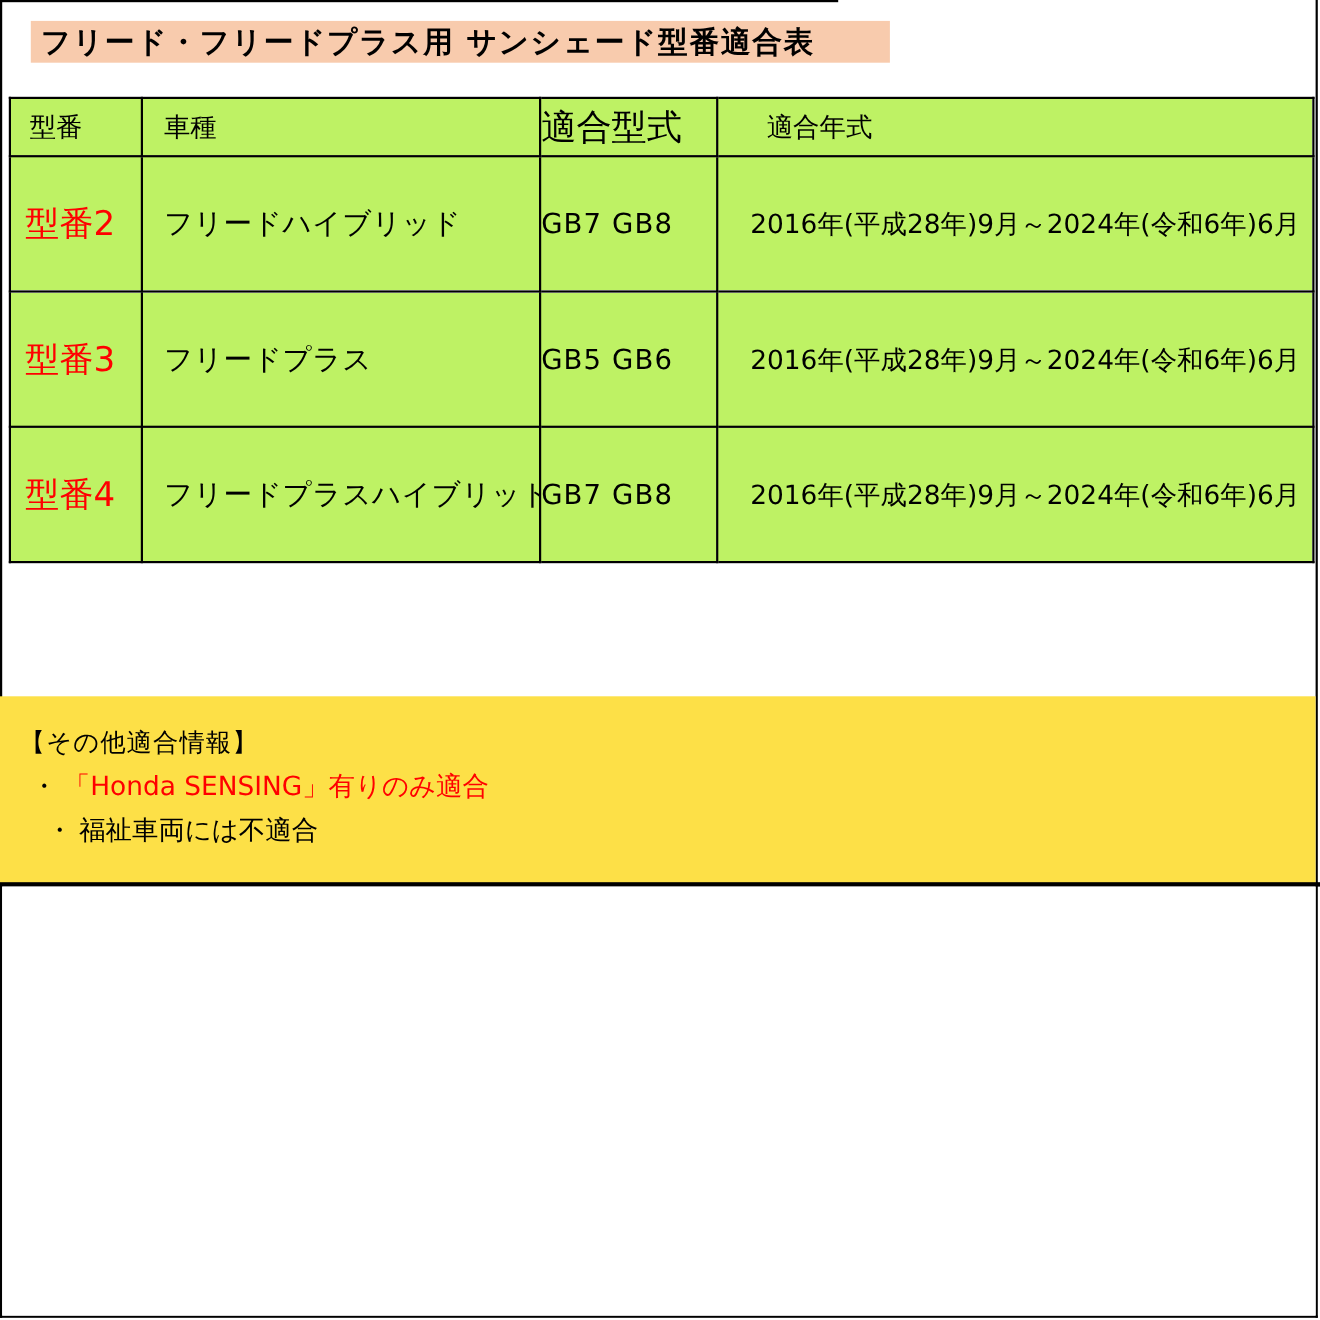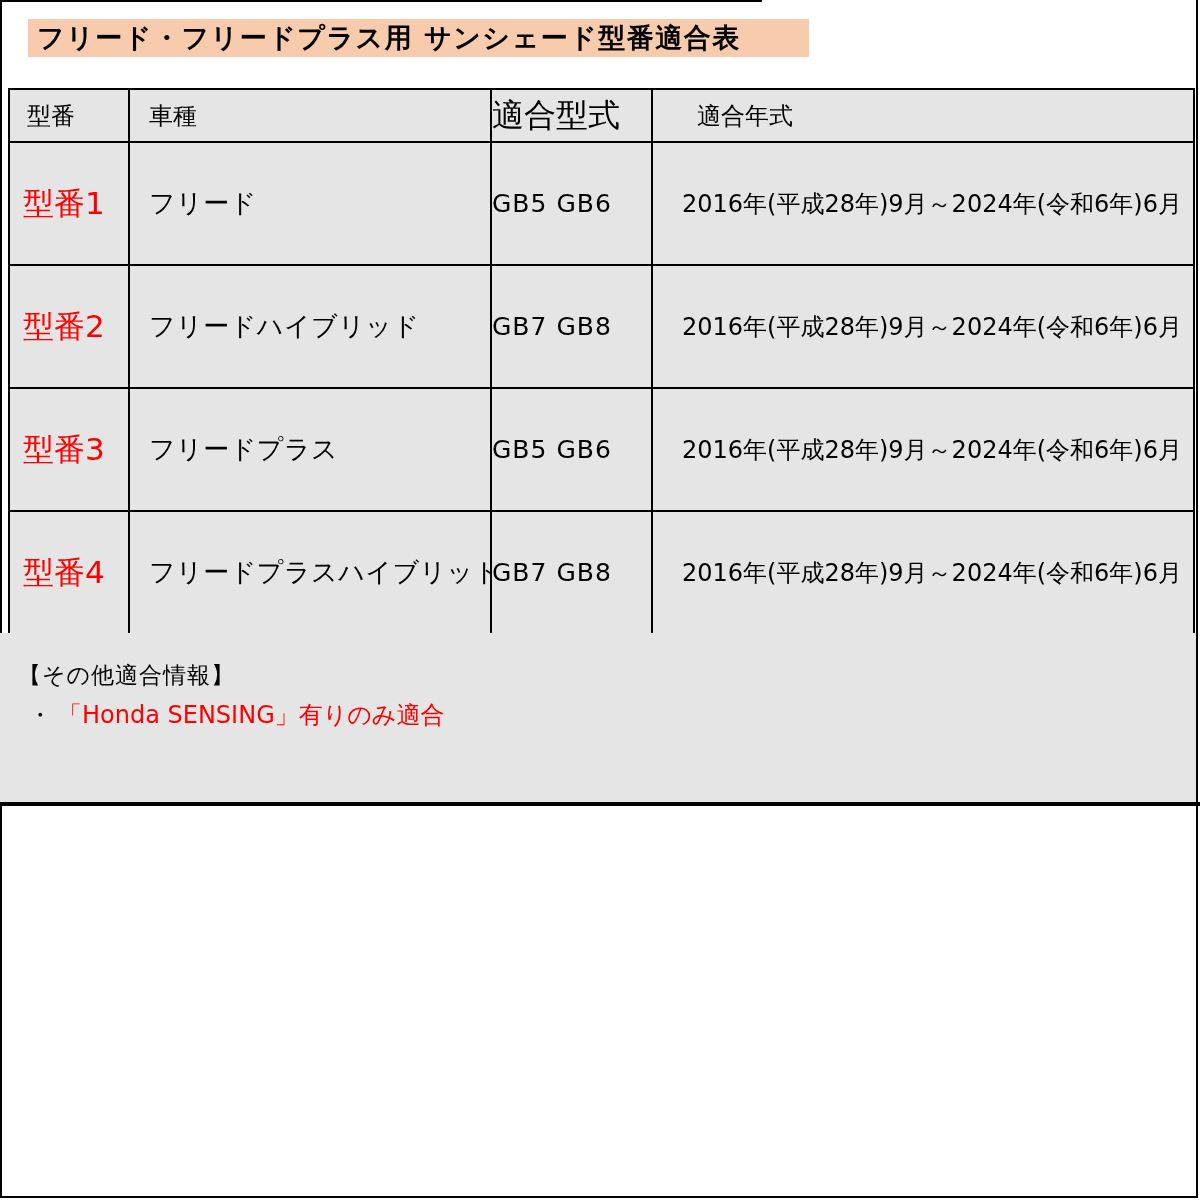--- a/index.html
+++ b/index.html
@@ -21,36 +21,36 @@
     display:flex; align-items:center; padding-left:9px;
     font-size:27px; font-weight:bold; letter-spacing:1.5px; white-space:nowrap;
   }
 
   
   table.fit {
     position:absolute; left:8px; top:88px; width:1185px;
     border-collapse:collapse; table-layout:fixed;
   }
   table.fit th, table.fit td {
-    border:2px solid #000; background:#e5e5e5; vertical-align:middle;
+    border:2px solid #000; background:#bef264; vertical-align:middle;
     font-weight:normal; text-align:left; overflow:hidden; white-space:nowrap;
   }
   tr.head-row   { height:53px; }
   tr.data-row   { height:123px; }
   th.h-model    { font-size:24px; padding-left:17px; }
   th.h-vehicle  { font-size:24px; padding-left:19px; }
   th.h-chassis  { font-size:32px; text-align:center; }
   th.h-years    { font-size:24px; padding-left:44px; }
   td.c-model    { font-size:31px; font-weight:bold; color:#ff0000; padding-left:13px; }
   td.c-vehicle  { font-size:26px; padding-left:19px; letter-spacing:0.5px; }
   td.c-chassis  { font-size:25px; text-align:center; letter-spacing:1px; }
   td.c-years    { font-size:24px; padding-left:29px; }
 
   
-  .notes { position:absolute; left:0; top:633px; width:1196px; height:170px; background:#e5e5e5;text-align:center; }
+  .notes { position:absolute; left:0; top:633px; width:1196px; height:170px; background:#fde047;text-align:center; }
   .notes-heading {
     position:absolute; left:18px; top:27px; font-size:23px; letter-spacing:1px; white-space:nowrap;
   }
   .note-line { position:absolute; font-size:24px; white-space:nowrap; }
   .note-line-1 { left:28px; top:66px; }
   .note-line-2 { left:42px; top:106px; }
   .note-bullet { color:#000; margin-right:6px; }
   .note-red   { color:#ff0000; }
   .note-black { color:#000; }
 
@@ -78,26 +78,20 @@
       <col style="width:542px">
   </colgroup>
   <tbody>
       <tr class="head-row">
     <th class="h-model">型番</th>
     <th class="h-vehicle">車種</th>
     <th class="h-chassis">適合型式</th>
     <th class="h-years">適合年式</th>
   </tr>
   <tr class="data-row">
-    <td class="c-model" style="color: rgb(255, 0, 0);">型番1</td>
-    <td class="c-vehicle">フリード</td>
-    <td class="c-chassis">GB5 GB6</td>
-    <td class="c-years">2016年(平成28年)9月～2024年(令和6年)6月</td>
-  </tr>
-  <tr class="data-row">
     <td class="c-model" style="color: rgb(255, 0, 0);">型番2</td>
     <td class="c-vehicle">フリードハイブリッド</td>
     <td class="c-chassis">GB7 GB8</td>
     <td class="c-years">2016年(平成28年)9月～2024年(令和6年)6月</td>
   </tr>
   <tr class="data-row">
     <td class="c-model" style="color: rgb(255, 0, 0);">型番3</td>
     <td class="c-vehicle">フリードプラス</td>
     <td class="c-chassis">GB5 GB6</td>
     <td class="c-years">2016年(平成28年)9月～2024年(令和6年)6月</td>
@@ -109,16 +103,19 @@
     <td class="c-years">2016年(平成28年)9月～2024年(令和6年)6月</td>
   </tr>
 </tbody>
   </table>
 
 <div class="notes">
   <div class="notes-heading">【その他適合情報】</div>
   <div class="note-line note-line-1">
     <span class="note-bullet">・</span><span class="note-red" style="color: rgb(255, 0, 0);">「Honda SENSING」有りのみ適合</span>
   </div>
+  <div class="note-line note-line-2">
+    <span class="note-bullet">・</span><span class="note-black">福祉車両には不適合</span>
+  </div>
 </div>
 
 <div class="divider"></div>
 <div class="empty-panel"></div>
 
 </body></html>

